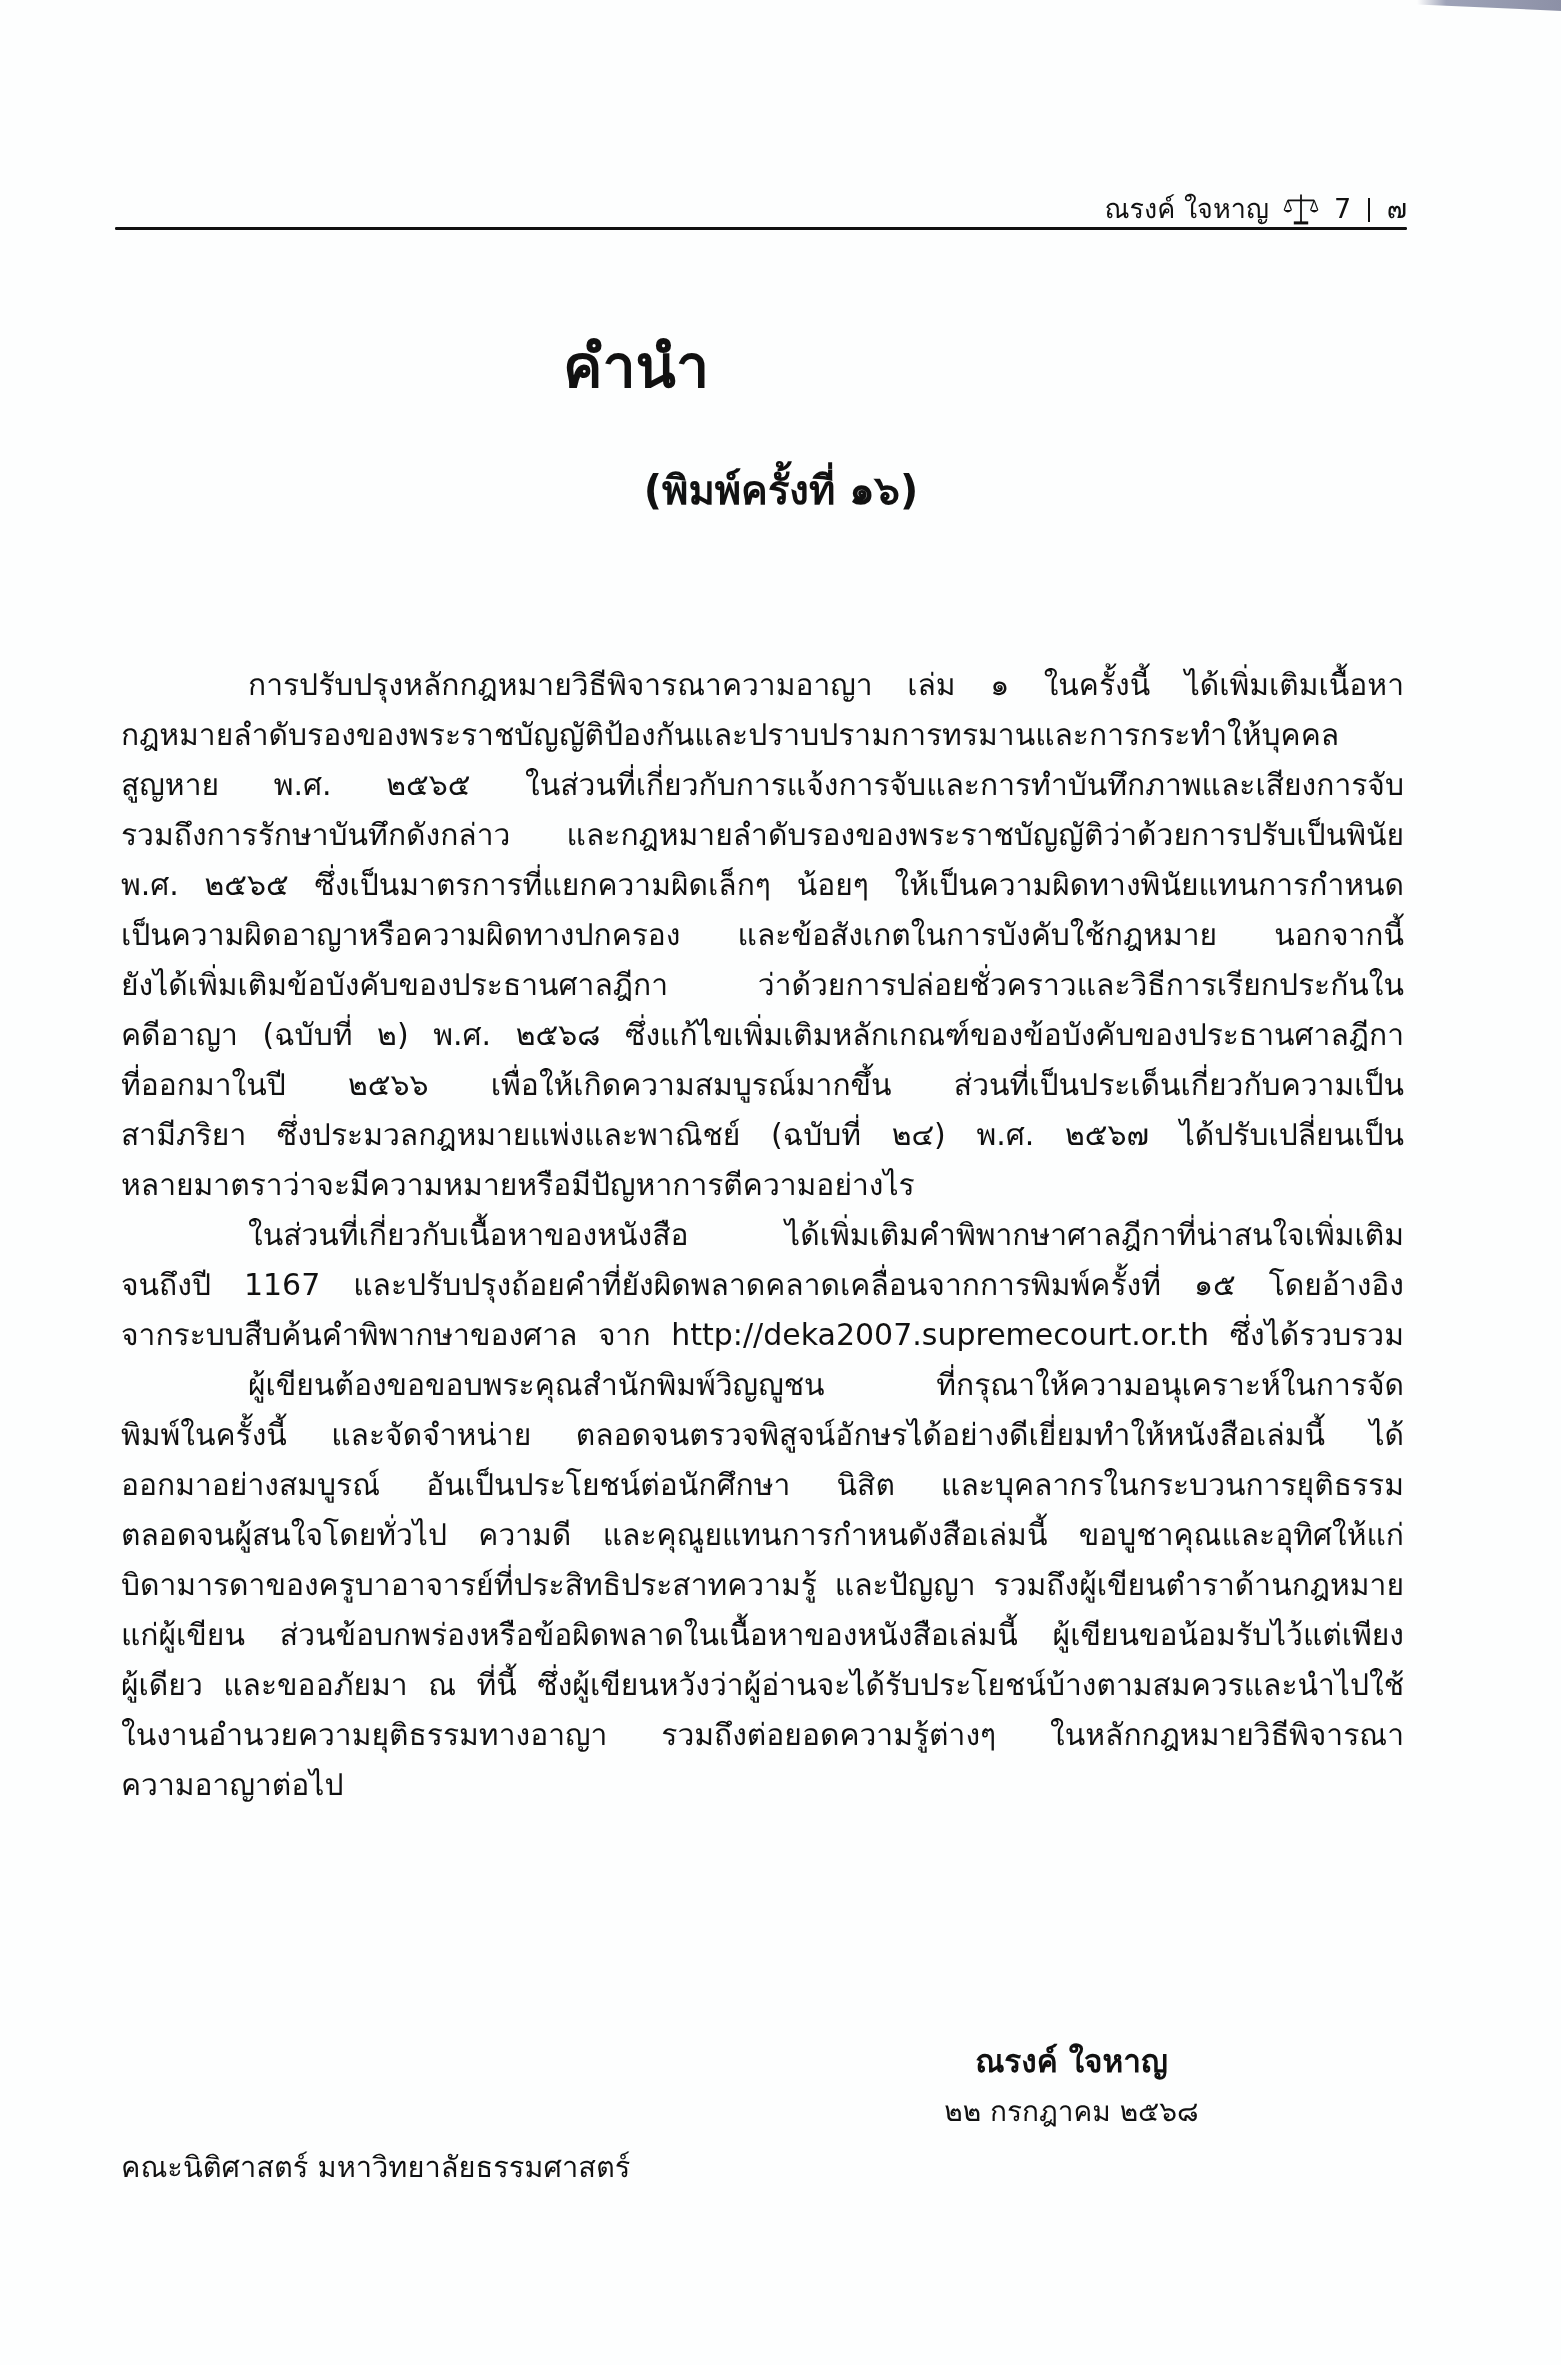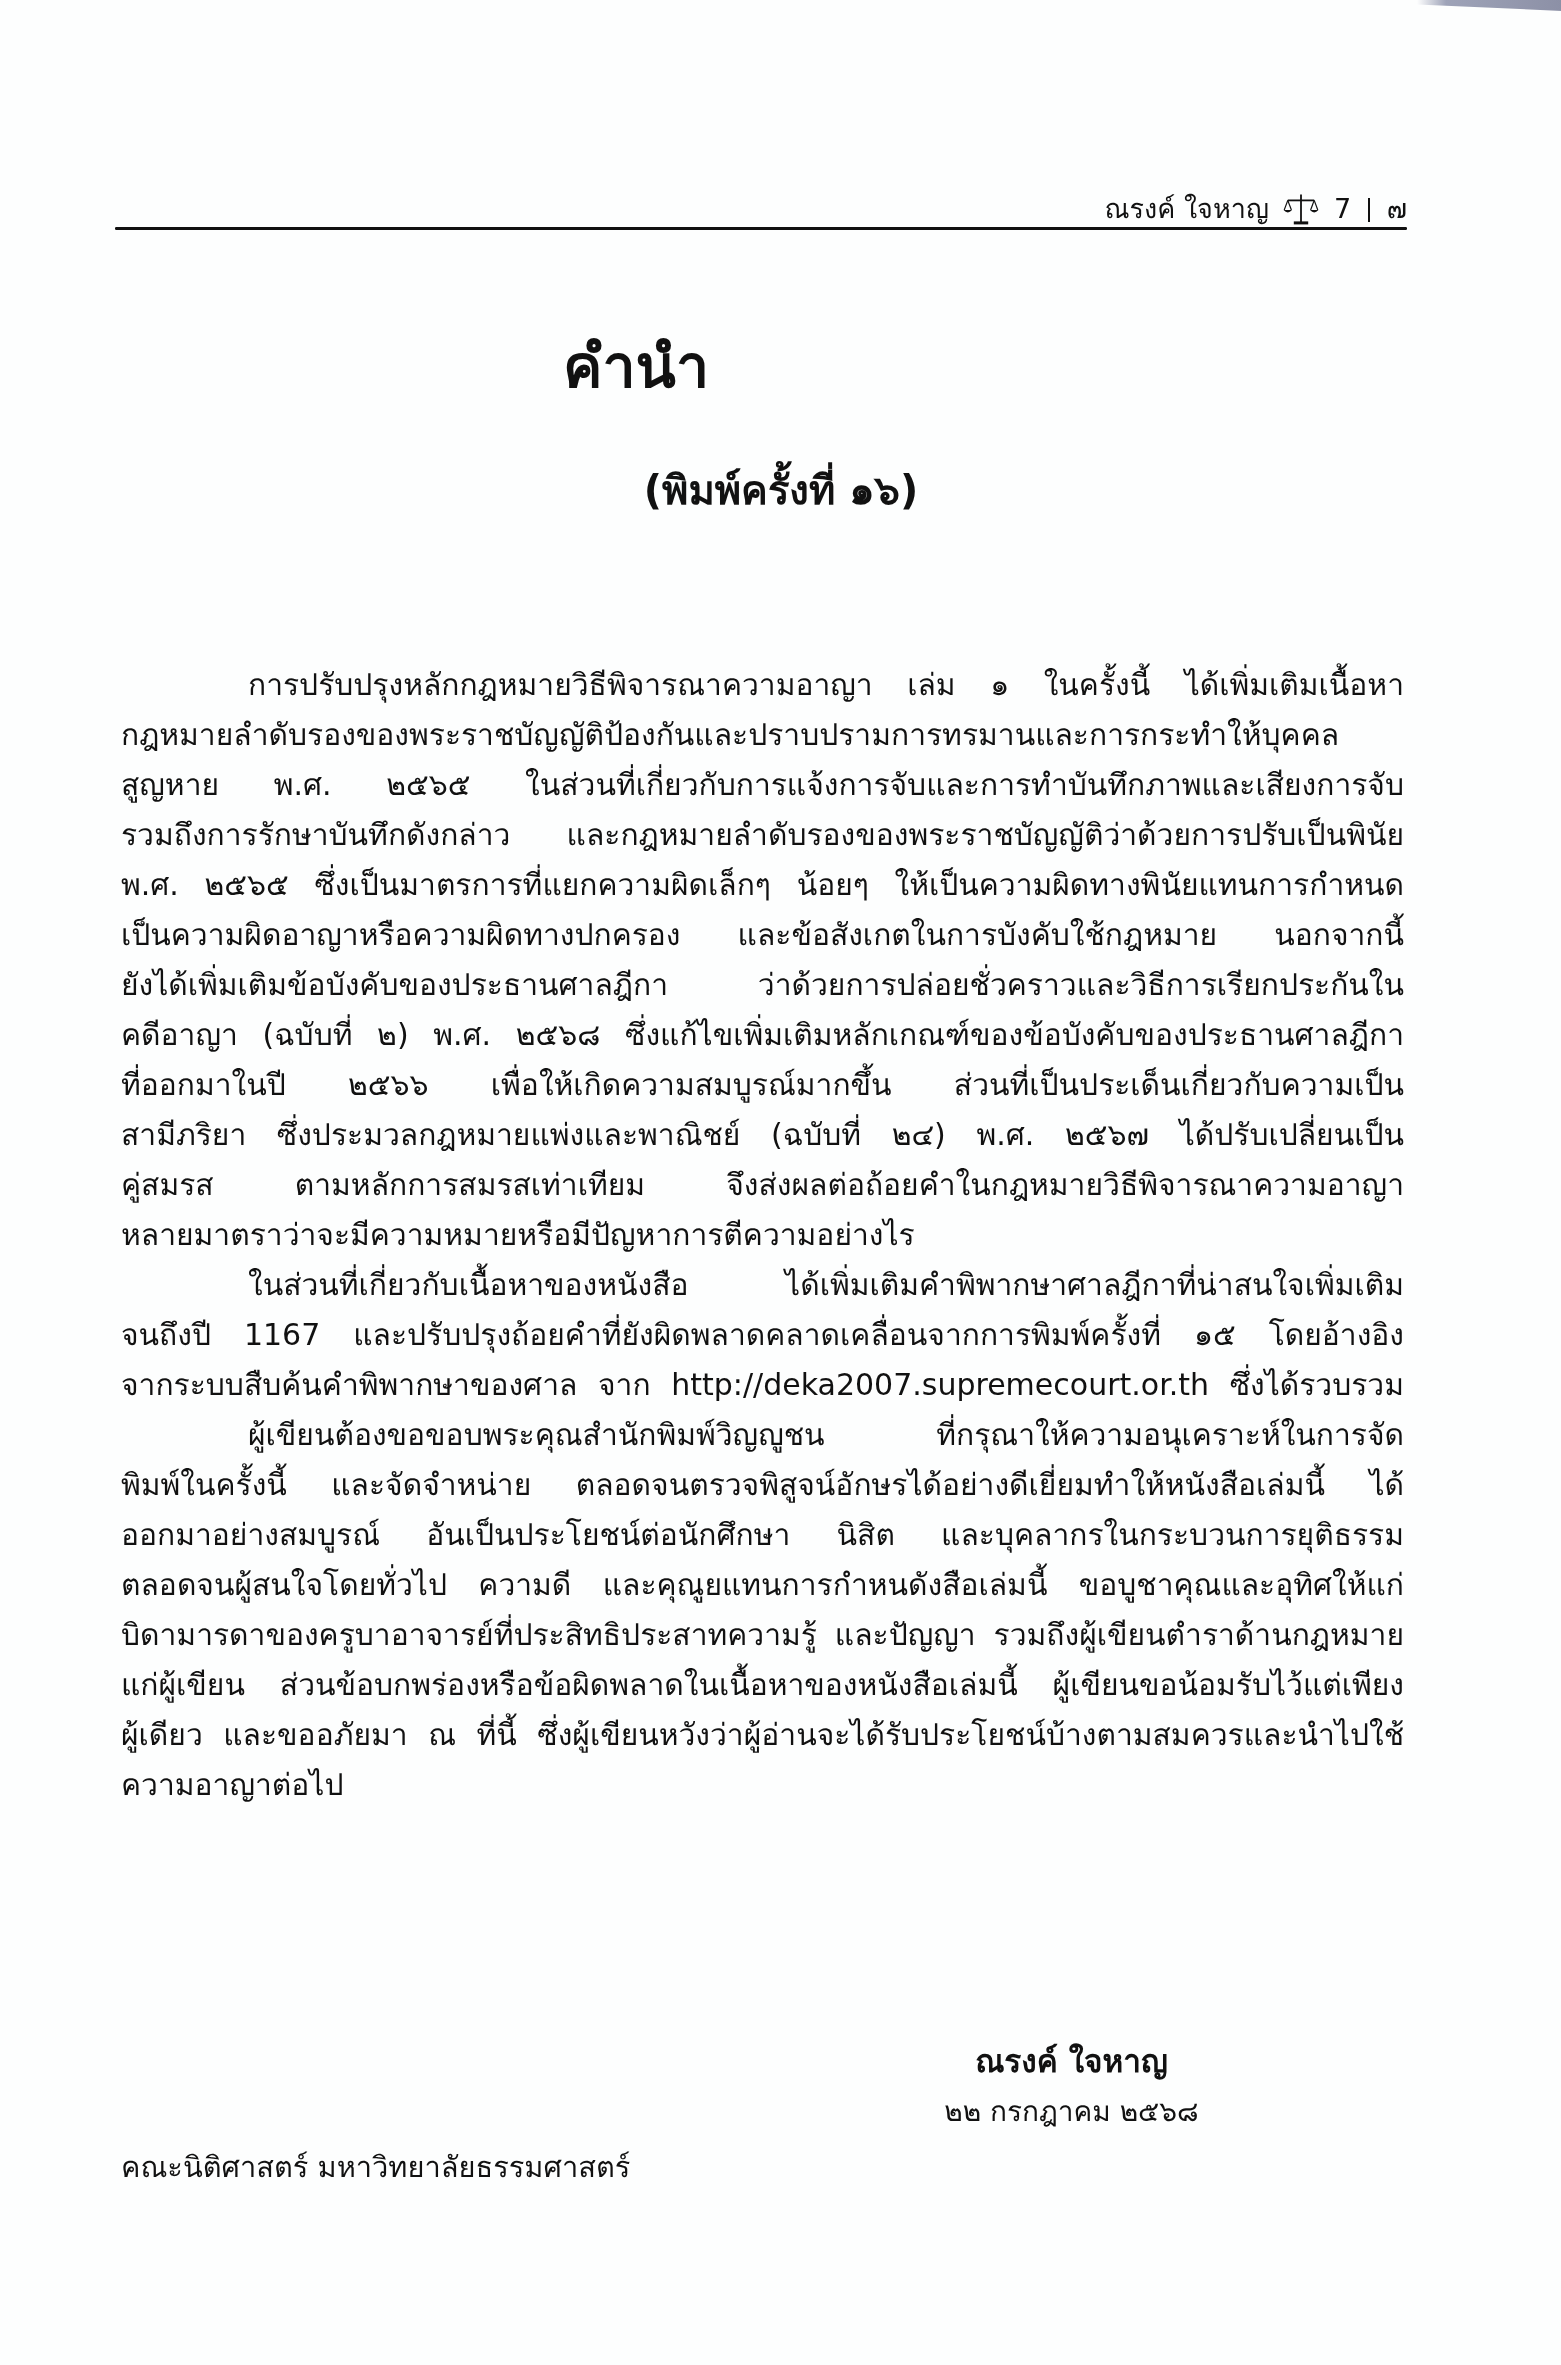--- a/index.html
+++ b/index.html
@@ -160,34 +160,34 @@
   <span class="line indent">การปรับปรุงหลักกฎหมายวิธีพิจารณาความอาญา เล่ม ๑ ในครั้งนี้ ได้เพิ่มเติมเนื้อหา</span>
   <span class="line">กฎหมายลำดับรองของพระราชบัญญัติป้องกันและปราบปรามการทรมานและการกระทำให้บุคคล</span>
   <span class="line">สูญหาย พ.ศ. ๒๕๖๕ ในส่วนที่เกี่ยวกับการแจ้งการจับและการทำบันทึกภาพและเสียงการจับ</span>
   <span class="line">รวมถึงการรักษาบันทึกดังกล่าว และกฎหมายลำดับรองของพระราชบัญญัติว่าด้วยการปรับเป็นพินัย</span>
   <span class="line">พ.ศ. ๒๕๖๕ ซึ่งเป็นมาตรการที่แยกความผิดเล็กๆ น้อยๆ ให้เป็นความผิดทางพินัยแทนการกำหนด</span>
   <span class="line">เป็นความผิดอาญาหรือความผิดทางปกครอง และข้อสังเกตในการบังคับใช้กฎหมาย นอกจากนี้</span>
   <span class="line">ยังได้เพิ่มเติมข้อบังคับของประธานศาลฎีกา ว่าด้วยการปล่อยชั่วคราวและวิธีการเรียกประกันใน</span>
   <span class="line">คดีอาญา (ฉบับที่ ๒) พ.ศ. ๒๕๖๘ ซึ่งแก้ไขเพิ่มเติมหลักเกณฑ์ของข้อบังคับของประธานศาลฎีกา</span>
   <span class="line">ที่ออกมาในปี ๒๕๖๖ เพื่อให้เกิดความสมบูรณ์มากขึ้น ส่วนที่เป็นประเด็นเกี่ยวกับความเป็น</span>
   <span class="line">สามีภริยา ซึ่งประมวลกฎหมายแพ่งและพาณิชย์ (ฉบับที่ ๒๔) พ.ศ. ๒๕๖๗ ได้ปรับเปลี่ยนเป็น</span>
-  <span class="line">คู่สมรส ตามหลักการสมรสเท่าเทียม จึงส่งผลต่อถ้อยคำในกฎหมายวิธีพิจารณาความอาญา</span>
   <span class="line last">หลายมาตราว่าจะมีความหมายหรือมีปัญหาการตีความอย่างไร</span>
 
   <span class="line indent">ในส่วนที่เกี่ยวกับเนื้อหาของหนังสือ ได้เพิ่มเติมคำพิพากษาศาลฎีกาที่น่าสนใจเพิ่มเติม</span>
   <span class="line">จนถึงปี 1167 และปรับปรุงถ้อยคำที่ยังผิดพลาดคลาดเคลื่อนจากการพิมพ์ครั้งที่ ๑๕ โดยอ้างอิง</span>
   <span class="line">จากระบบสืบค้นคำพิพากษาของศาล จาก http://deka2007.supremecourt.or.th ซึ่งได้รวบรวม</span>
 
   <span class="line indent">ผู้เขียนต้องขอขอบพระคุณสำนักพิมพ์วิญญูชน ที่กรุณาให้ความอนุเคราะห์ในการจัด</span>
   <span class="line">พิมพ์ในครั้งนี้ และจัดจำหน่าย ตลอดจนตรวจพิสูจน์อักษรได้อย่างดีเยี่ยมทำให้หนังสือเล่มนี้ ได้</span>
   <span class="line">ออกมาอย่างสมบูรณ์ อันเป็นประโยชน์ต่อนักศึกษา นิสิต และบุคลากรในกระบวนการยุติธรรม</span>
   <span class="line">ตลอดจนผู้สนใจโดยทั่วไป ความดี และคุณูยแทนการกำหนดังสือเล่มนี้ ขอบูชาคุณและอุทิศให้แก่</span>
   <span class="line">บิดามารดาของครูบาอาจารย์ที่ประสิทธิประสาทความรู้ และปัญญา รวมถึงผู้เขียนตำราด้านกฎหมาย</span>
   <span class="line">แก่ผู้เขียน ส่วนข้อบกพร่องหรือข้อผิดพลาดในเนื้อหาของหนังสือเล่มนี้ ผู้เขียนขอน้อมรับไว้แต่เพียง</span>
   <span class="line">ผู้เดียว และขออภัยมา ณ ที่นี้ ซึ่งผู้เขียนหวังว่าผู้อ่านจะได้รับประโยชน์บ้างตามสมควรและนำไปใช้</span>
+  <span class="line">ในงานอำนวยความยุติธรรมทางอาญา รวมถึงต่อยอดความรู้ต่างๆ ในหลักกฎหมายวิธีพิจารณา</span>
   <span class="line last">ความอาญาต่อไป</span>
 </div>
 
 <div class="signature">
   <div class="sig-name">ณรงค์ ใจหาญ</div>
   <div class="sig-date">๒๒ กรกฎาคม ๒๕๖๘</div>
 </div>
 
 <div class="affiliation">คณะนิติศาสตร์ มหาวิทยาลัยธรรมศาสตร์</div>
 

